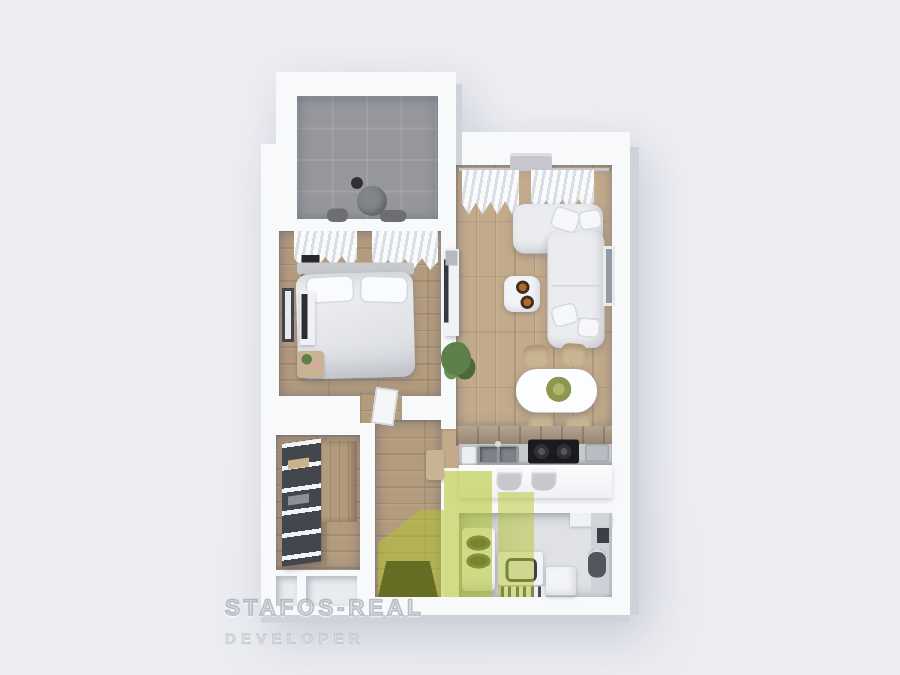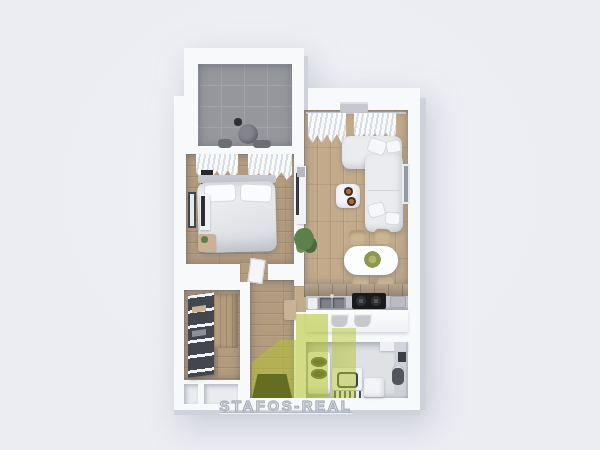--- a/index.html
+++ b/index.html
@@ -26,23 +26,23 @@
                      linear-gradient(90deg, rgba(255,255,255,.10) 1px, transparent 1px);
     background-size:23px 21px;}
   .bath-tile{background:linear-gradient(to right, rgba(118,122,134,.30), rgba(118,122,134,0) 45%),var(--bath-floor,#dfe1e5);}
   
   .curtain{background:repeating-linear-gradient(100deg,#f8fafc 0 3px,#d9dde4 3px 5px);
     clip-path:polygon(0 0,100% 0,100% 78%,88% 100%,76% 70%,62% 100%,50% 72%,36% 100%,24% 74%,12% 100%,0 76%);
     box-shadow:0 2px 3px rgba(100,105,120,.25);}
   
   .white-f{background:#f3f4f7;box-shadow:0 1px 3px rgba(95,100,115,.40), inset -2px -2px 4px rgba(140,145,158,.25);}
   .round{border-radius:50%;}
-  .wm{position:absolute;left:136px;width:300px;text-align:center;
+  .wm{position:absolute;left:150px;width:300px;
       color:rgba(199,203,212,.55);-webkit-text-stroke:1px rgba(152,156,168,.60);
-      text-shadow:0 1px 1px rgba(255,255,255,.75);font-weight:800;user-select:none;text-decoration:underline;}
+      text-shadow:0 1px 1px rgba(255,255,255,.75);font-weight:800;user-select:none;}
 </style>
 </head>
 <body>
 
 <div id="stage">
 
   <div id="plan-base">
     <div class="abs slab" style="left:184px;top:48px;width:120px;height:106px;"></div>
     <div class="abs slab" style="left:174px;top:96px;width:132px;height:314px;"></div>
     <div class="abs slab" style="left:283px;top:88px;width:137px;height:322px;"></div>
@@ -151,14 +151,15 @@
   <div class="abs" style="left:214px;top:294px;width:24px;height:54px;background:var(--wood-bedroom,#b39b7e);
        background-image:repeating-linear-gradient(90deg, rgba(80,60,40,.2) 0 1px, transparent 1px 6px);box-shadow:inset -3px 0 4px rgba(70,55,38,.4);"></div>
 
   <svg class="abs" style="left:250px;top:308px;" width="110" height="92" viewBox="0 0 110 92">
     <polygon points="2,90 2,54 30,32 46,32 46,90" style="fill:var(--logo-green,#b5c62e);" opacity="0.50"></polygon>
     <polygon points="46,6 78,6 78,90 46,90" style="fill:var(--logo-green,#b5c62e);" opacity="0.58"></polygon>
     <polygon points="82,20 106,20 106,90 82,90" style="fill:var(--logo-green,#b5c62e);" opacity="0.50"></polygon>
   </svg>
 
   <div class="wm" style="top:397px;font-size:15px;letter-spacing:2.5px;">STAFOS-REAL</div>
+  <div class="wm" style="top:421px;font-size:10px;letter-spacing:3.5px;font-weight:600;color:rgba(208,211,219,.55);-webkit-text-stroke:0.6px rgba(165,169,180,.5);">DEVELOPER</div>
 
 </div>
 
 </body></html>

